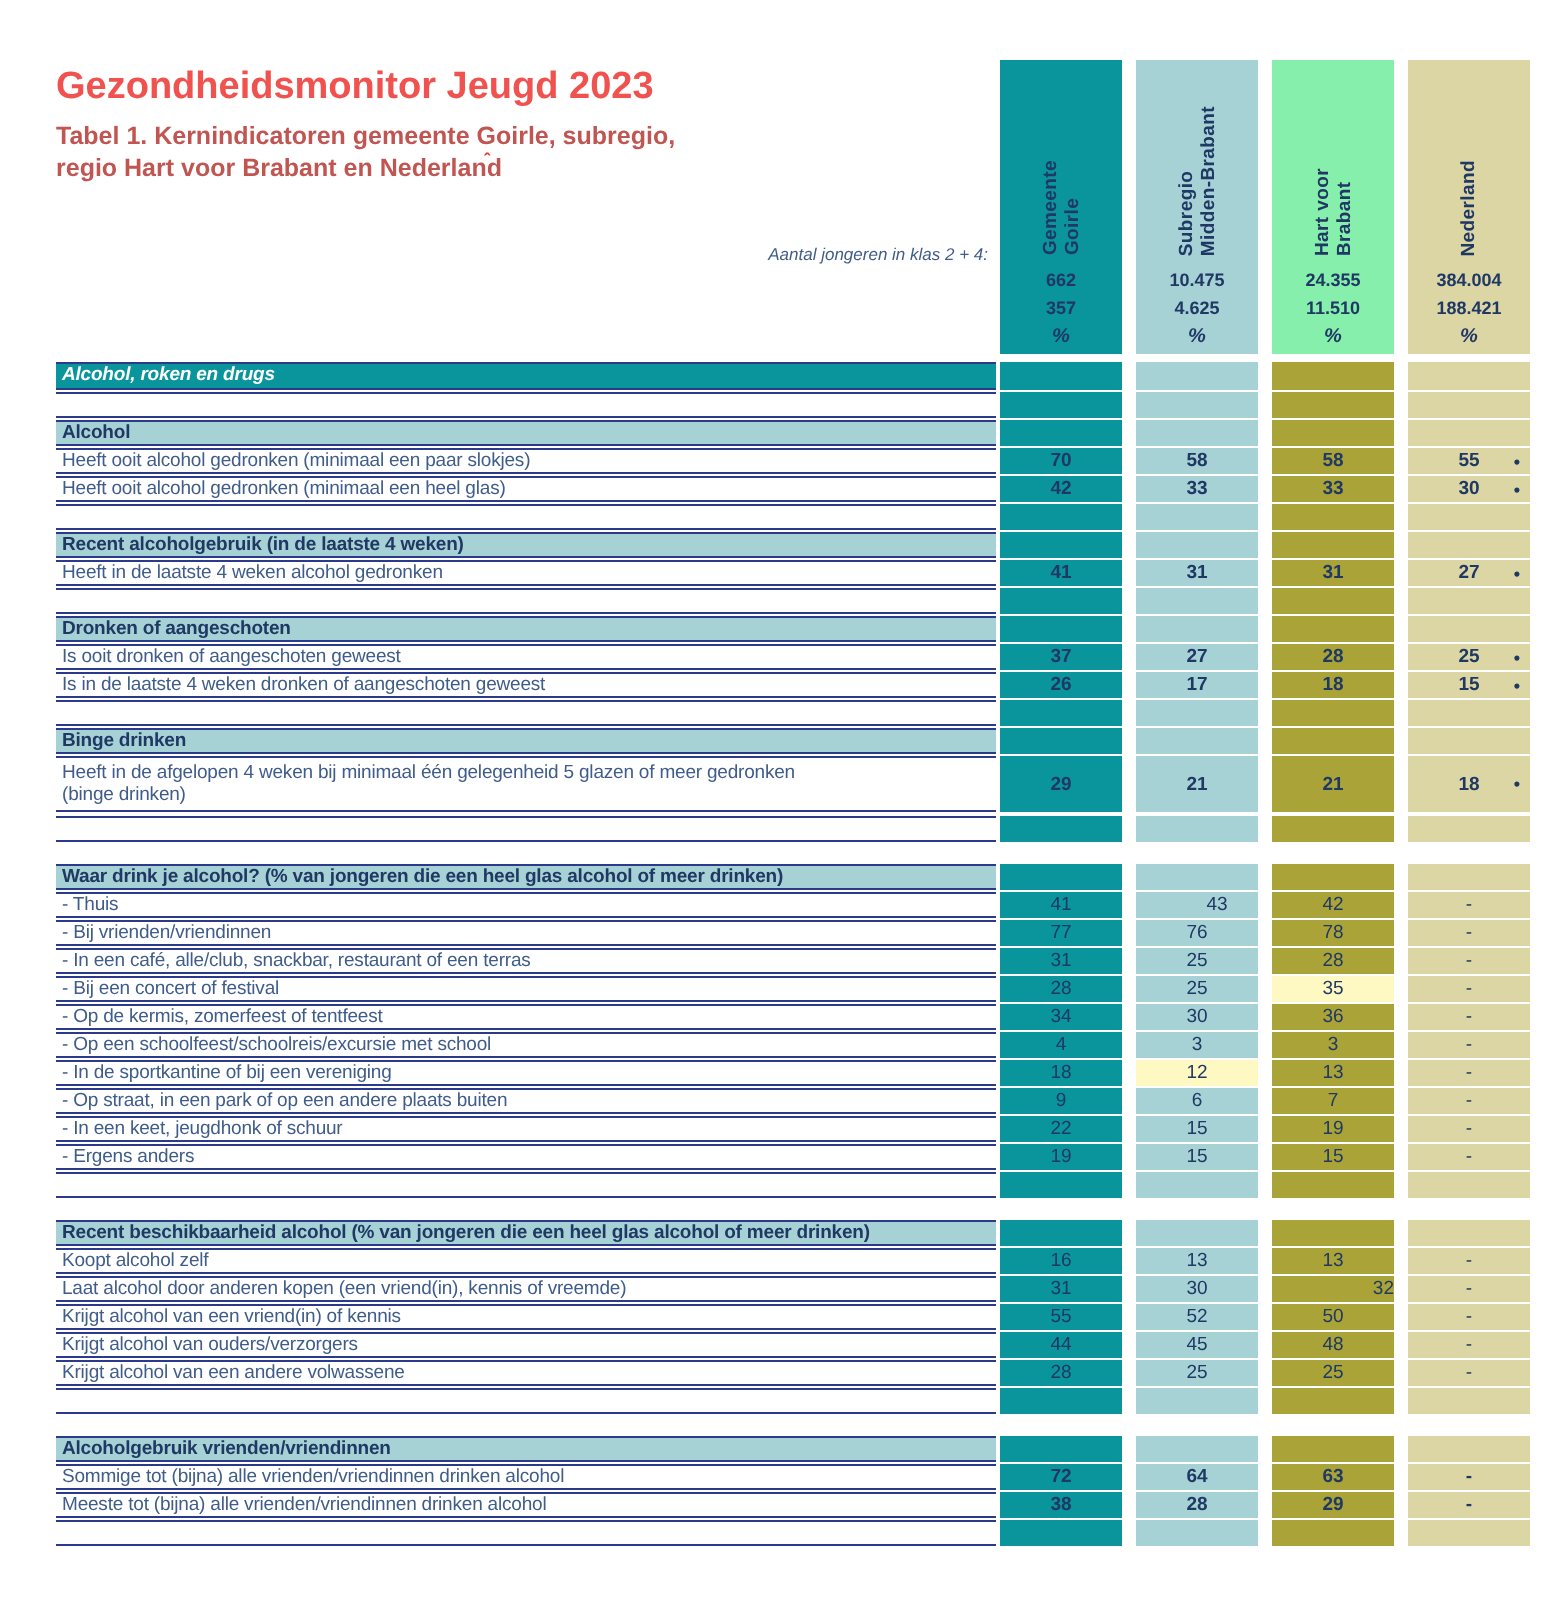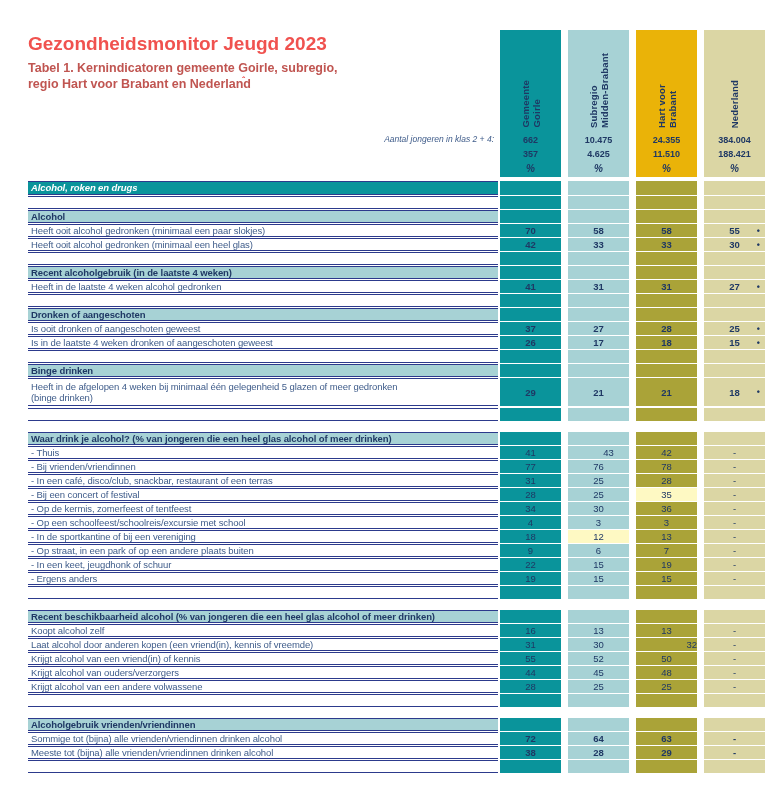--- a/index.html
+++ b/index.html
@@ -13,21 +13,21 @@
   
   .col-headers{position:absolute;top:30px;left:500px;display:flex;}
   .col-header{width:61px;height:147px;margin-right:7px;display:flex;flex-direction:column;
               box-sizing:border-box;}
   .name-area{flex:1;display:flex;justify-content:center;align-items:flex-end;padding-bottom:5px;box-sizing:border-box;}
   .colname{writing-mode:vertical-rl;transform:rotate(180deg);white-space:pre-line;
            font-size:9.5px;font-weight:bold;color:#1f3864;line-height:11px;text-align:left;letter-spacing:0.2px;}
   .cnt{height:14px;line-height:14px;text-align:center;font-size:9px;font-weight:bold;color:#1f3864;}
   .cnt.pct{height:16px;line-height:15px;font-size:10px;font-style:italic;}
 
-  .count-labels{position:absolute;top:133px;left:0;width:494px;text-align:right;
+  .count-labels{position:absolute;top:121px;left:0;width:494px;text-align:right;
                 font-size:8.5px;font-style:italic;color:#3f5c8a;}
   .count-labels div{height:14px;line-height:13px;}
 
   
   .tbody{position:absolute;top:181px;left:28px;width:737px;}
   .row{display:flex;height:13px;margin-bottom:1px;}
   .row.section{height:14px;}
   .row.tall{height:28px;margin-bottom:2px;}
   .row.break{height:9px;}
   .lbl{width:470px;box-sizing:border-box;border-top:1.5px solid #2c3a8c;border-bottom:1.5px solid #2c3a8c;
@@ -68,21 +68,21 @@
       </div>
       <div class="col-header" style="background: rgb(167, 210, 213);">
         <div class="name-area">
           <div class="colname">Subregio
 Midden-Brabant</div>
         </div>
         <div class="cnt">10.475</div>
         <div class="cnt">4.625</div>
         <div class="cnt pct">%</div>
       </div>
-      <div class="col-header" style="background: #eab308;">
+      <div class="col-header" style="background: #86efac;">
         <div class="name-area">
           <div class="colname">Hart voor
 Brabant</div>
         </div>
         <div class="cnt">24.355</div>
         <div class="cnt">11.510</div>
         <div class="cnt pct">%</div>
       </div>
       <div class="col-header" style="background: rgb(219, 214, 164);">
         <div class="name-area">
@@ -294,21 +294,21 @@
           <div class="val">76</div>
         </div>
         <div class="cell" style="background: rgb(170, 163, 56);">
           <div class="val">78</div>
         </div>
         <div class="cell" style="background: rgb(219, 214, 164);">
           <div class="val">-</div>
         </div>
       </div>
       <div class="row data">
-        <div class="lbl">- In een café, disco/club, snackbar, restaurant of een terras</div>
+        <div class="lbl">- In een café, alle/club, snackbar, restaurant of een terras</div>
         <div class="cell first" style="background: rgb(10, 148, 155);">
           <div class="val">31</div>
         </div>
         <div class="cell" style="background: rgb(167, 210, 213);">
           <div class="val">25</div>
         </div>
         <div class="cell" style="background: rgb(170, 163, 56);">
           <div class="val">28</div>
         </div>
         <div class="cell" style="background: rgb(219, 214, 164);">

